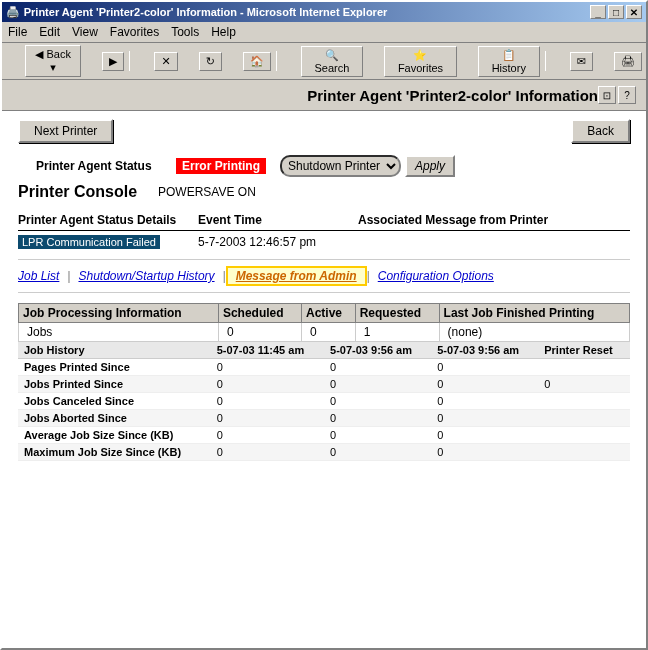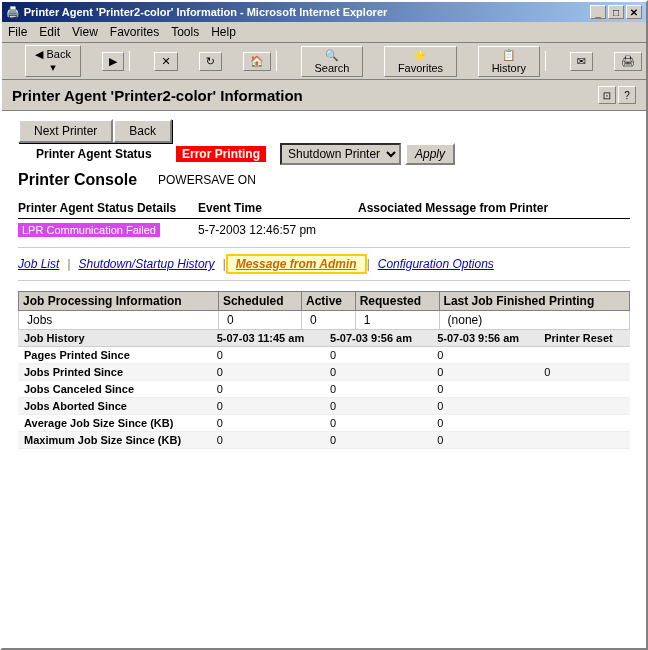--- a/index.html
+++ b/index.html
@@ -14,48 +14,48 @@
 
     
     .menu-bar { background: #d4d0c8; border-bottom: 1px solid #808080; display: flex; align-items: center; padding: 1px 0; }
     .menu-item { padding: 2px 6px; font-size: 12px; cursor: pointer; }
     .toolbar { background: #d4d0c8; border-bottom: 1px solid #808080; display: flex; align-items: center; padding: 2px 4px; gap: 2px; }
     .toolbar-btn { background: #d4d0c8; border: 1px solid; border-color: #fff #808080 #808080 #fff; padding: 2px 6px; font-size: 11px; cursor: pointer; display: flex; align-items: center; gap: 2px; margin-left: 19px; }
     .toolbar-separator { width: 1px; height: 20px; background: #808080; margin: 0 3px; border-right: 1px solid #fff; }
 
     
     .content-area { flex: 1; background: white; overflow-y: scroll; display: flex; flex-direction: column; }
-    .page-header { background: #d4d0c8; padding: 6px 10px; font-size: 15px; font-weight: bold; border-bottom: 1px solid #808080; display: flex; align-items: center; justify-content: space-between; }
+    .page-header { background: #d4d0c8; padding: 6px 10px; font-size: 15px; font-weight: bold; border-bottom: 1px solid #808080; display: flex; align-items: center; justify-content: flex-end; }
     .page-header-icons { display: flex; gap: 2px; }
     .page-header-icon-btn { background: #d4d0c8; border: 1px solid; border-color: #fff #808080 #808080 #fff; width: 18px; height: 18px; font-size: 10px; display: flex; align-items: center; justify-content: center; cursor: pointer; }
 
     .content-inner { padding: 8px 16px; }
 
     
-    .top-buttons { display: flex; align-items: center; margin-bottom: 0; }
+    .top-buttons { display: flex; justify-content: space-between; align-items: center; margin-bottom: 12px; }
     .win-btn { background: #d4d0c8; border: 2px solid; border-color: #fff #808080 #808080 #fff; padding: 3px 14px; font-size: 12px; cursor: pointer; box-shadow: 1px 1px 0 #000; }
 
     
     .status-row { display: flex; align-items: center; margin-bottom: 6px; margin-left: 18px; }
     .status-label { font-weight: bold; font-size: 12px; min-width: 140px; }
     .status-badge-red { background: red; color: white; font-size: 12px; padding: 1px 6px; font-weight: bold; }
     .shutdown-select { margin-left: 14px; padding: 1px 2px; font-size: 12px; border: 2px inset #808080; background: #d4d0c8; }
     .apply-btn { margin-left: 4px; background: #d4d0c8; border: 2px solid; border-color: #fff #808080 #808080 #fff; padding: 2px 8px; font-size: 12px; cursor: pointer; font-style: italic; }
 
     .console-row { display: flex; align-items: center; margin-bottom: 12px; }
     .console-label { font-weight: bold; font-size: 16px; min-width: 140px; }
     .console-value { font-size: 12px; }
 
     
     .details-header { display: flex; align-items: center; border-bottom: 1px solid #000; padding-bottom: 3px; margin-bottom: 4px; }
     .details-col1 { font-weight: bold; font-size: 12px; min-width: 180px; }
     .details-col2 { font-weight: bold; font-size: 12px; min-width: 160px; }
     .details-col3 { font-weight: bold; font-size: 12px; }
     .details-row { display: flex; align-items: center; margin-bottom: 4px; }
-    .lpr-badge { background: #d946ef; color: white; font-size: 11px; padding: 1px 4px; }
+    .lpr-badge { background: #0c4a6e; color: white; font-size: 11px; padding: 1px 4px; }
 
     
     .links-row { display: flex; align-items: center; gap: 0; margin: 10px 0; border-top: 1px solid #ccc; border-bottom: 1px solid #ccc; padding: 6px 0; font-style: italic; }
     .link-item { color: #0000cc; text-decoration: underline; cursor: pointer; font-size: 12px; padding: 0 8px; }
     .link-item:first-child { padding-left: 0; }
     .link-item-selected { color: #cc6600; text-decoration: underline; cursor: pointer; font-size: 12px; padding: 1px 8px; border: 2px solid #ffcc00; background: #ffffcc; font-weight: bold; }
     .link-separator { color: #808080; }
 
     
     .section-table { width: 100%; border-collapse: collapse; font-size: 12px; padding-left: 11px; }
@@ -63,21 +63,21 @@
     .section-table td { padding: 2px 8px; border: 1px solid #ccc; }
     .section-table tr:nth-child(even) td { background: #f0f0f0; }
 
     
     .history-table { width: 100%; border-collapse: collapse; font-size: 11px; margin-bottom: 8px; }
     .history-table th { text-align: left; padding: 2px 6px; font-weight: bold; border-bottom: 1px solid #ccc; background: #e8e8e8; }
     .history-table td { padding: 2px 6px; border-bottom: 1px solid #eee; }
     .history-table tr:nth-child(even) td { background: #f5f5f5; }
     .row-label { font-weight: bold; }
 
-    select { font-size: 12px; }
+    select { font-size: 12px; border-radius: 10px; }
   </style>
 </head>
 <body>
 
 <div class="window">
 
   <div class="title-bar">
     <div class="title-bar-left">
       <span>🖨️</span>
       <span>Printer Agent 'Printer2-color' Information - Microsoft Internet Explorer</span>

